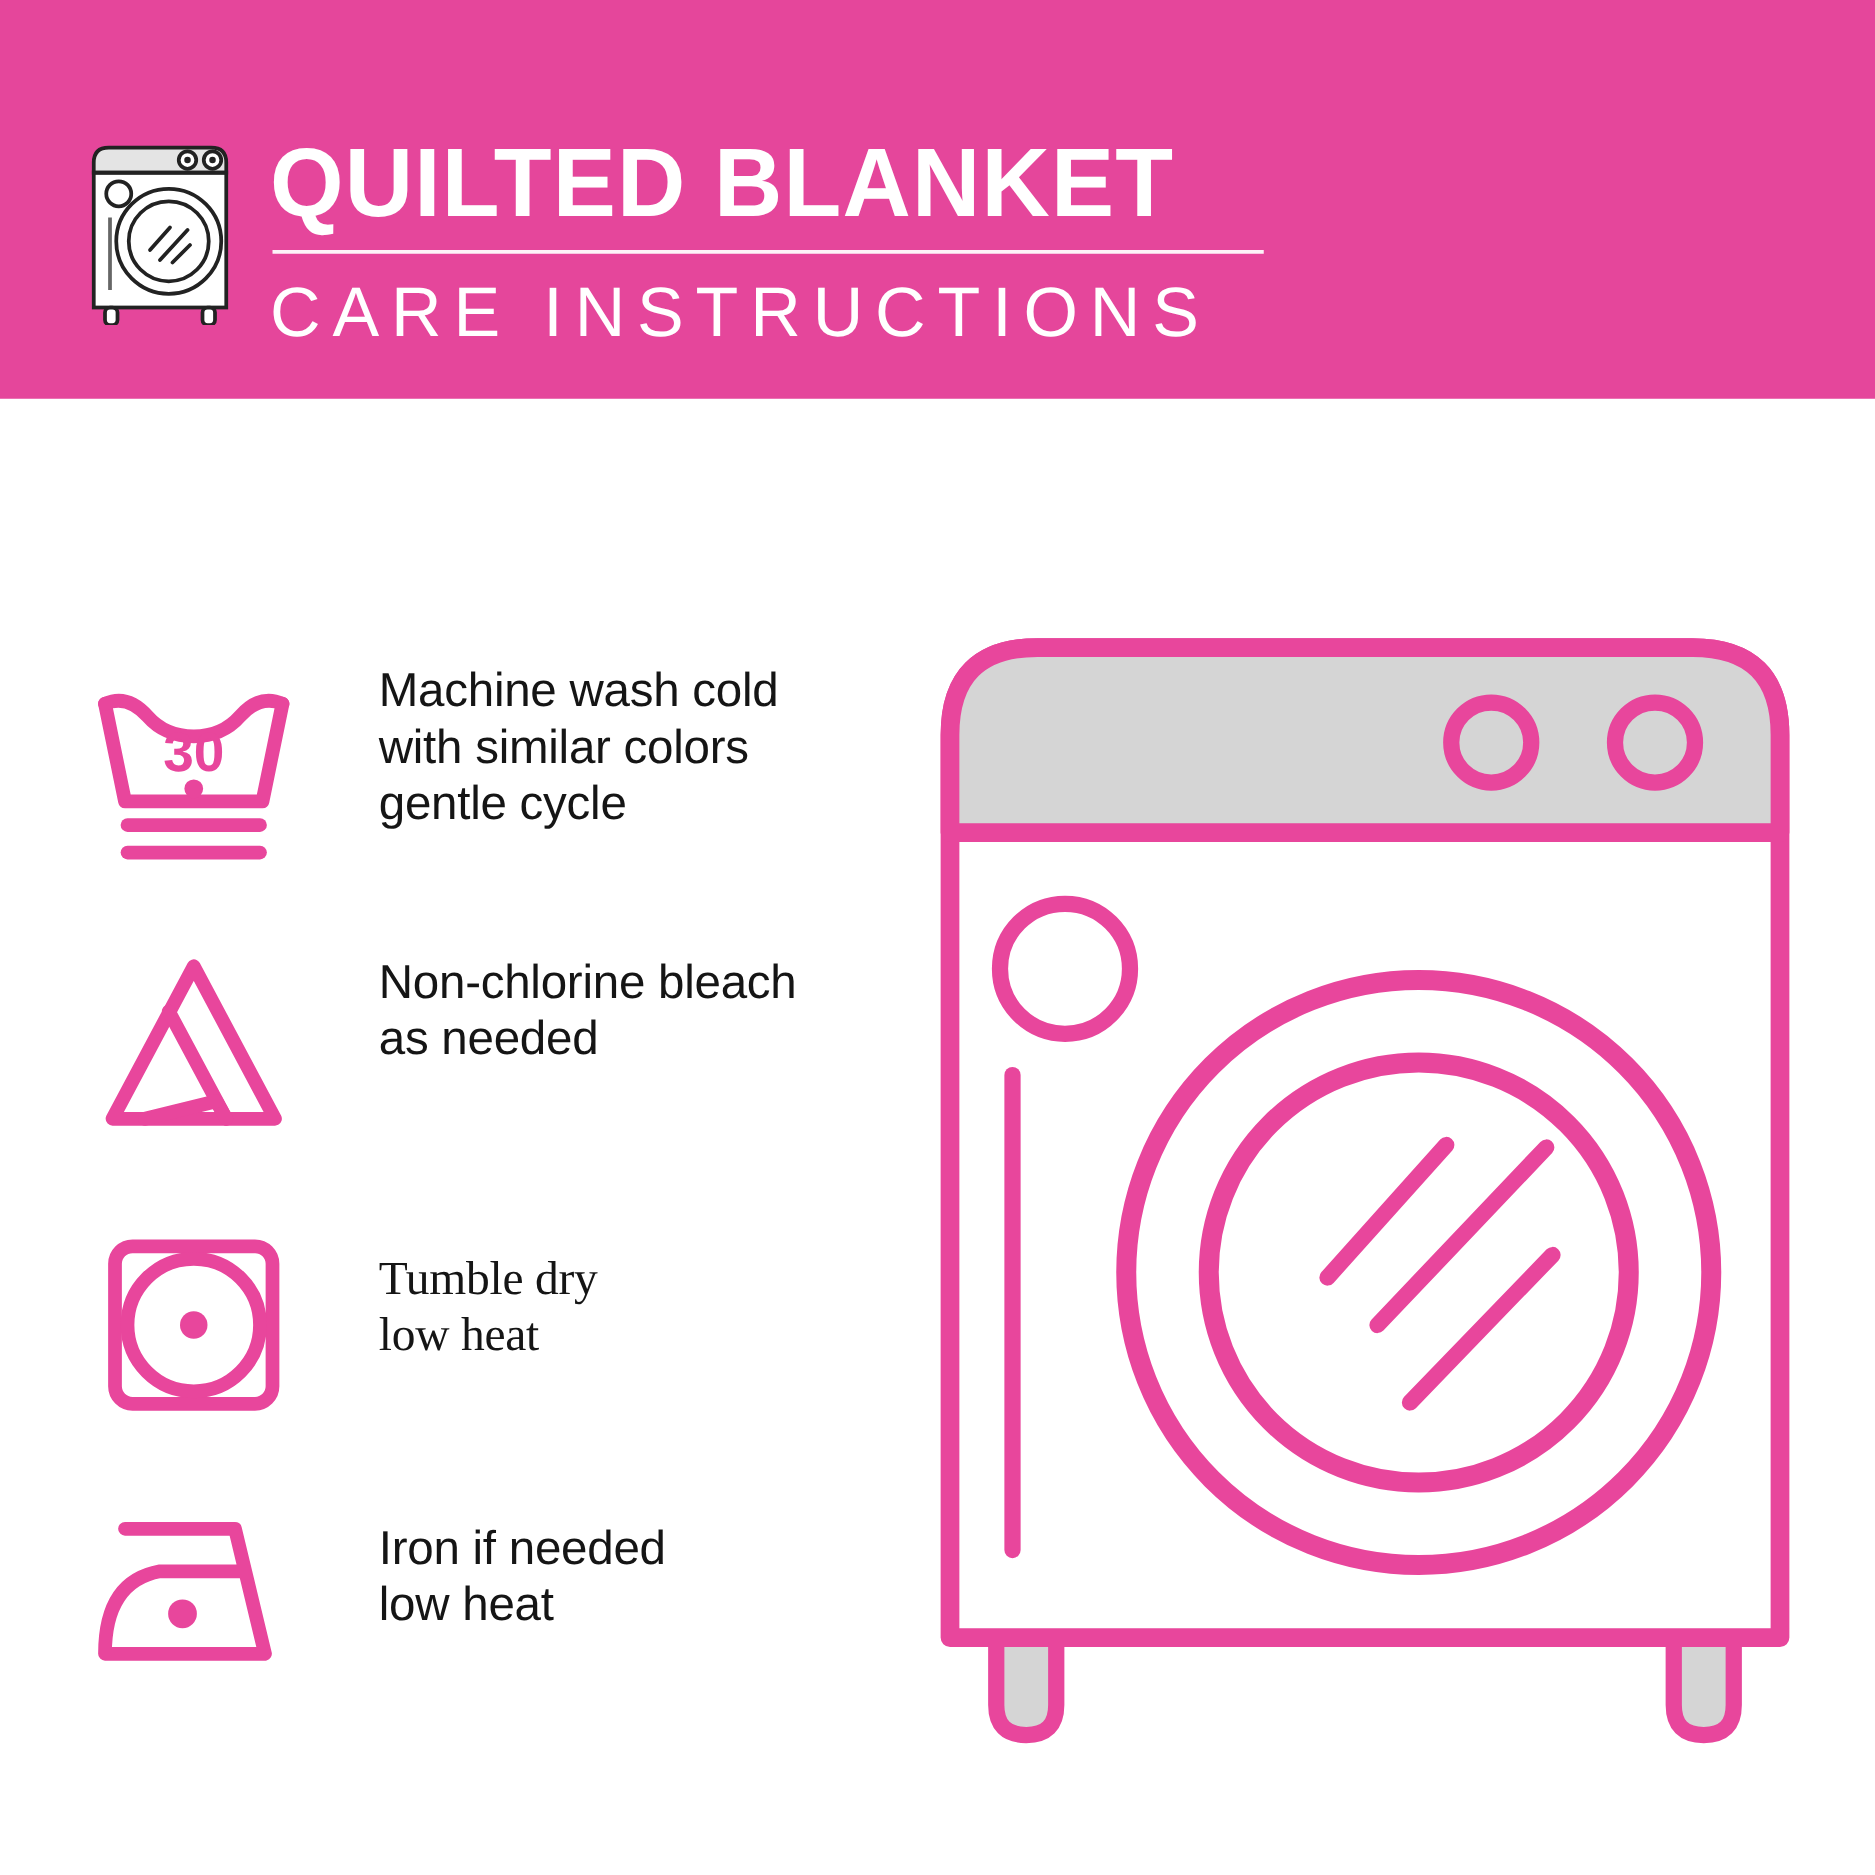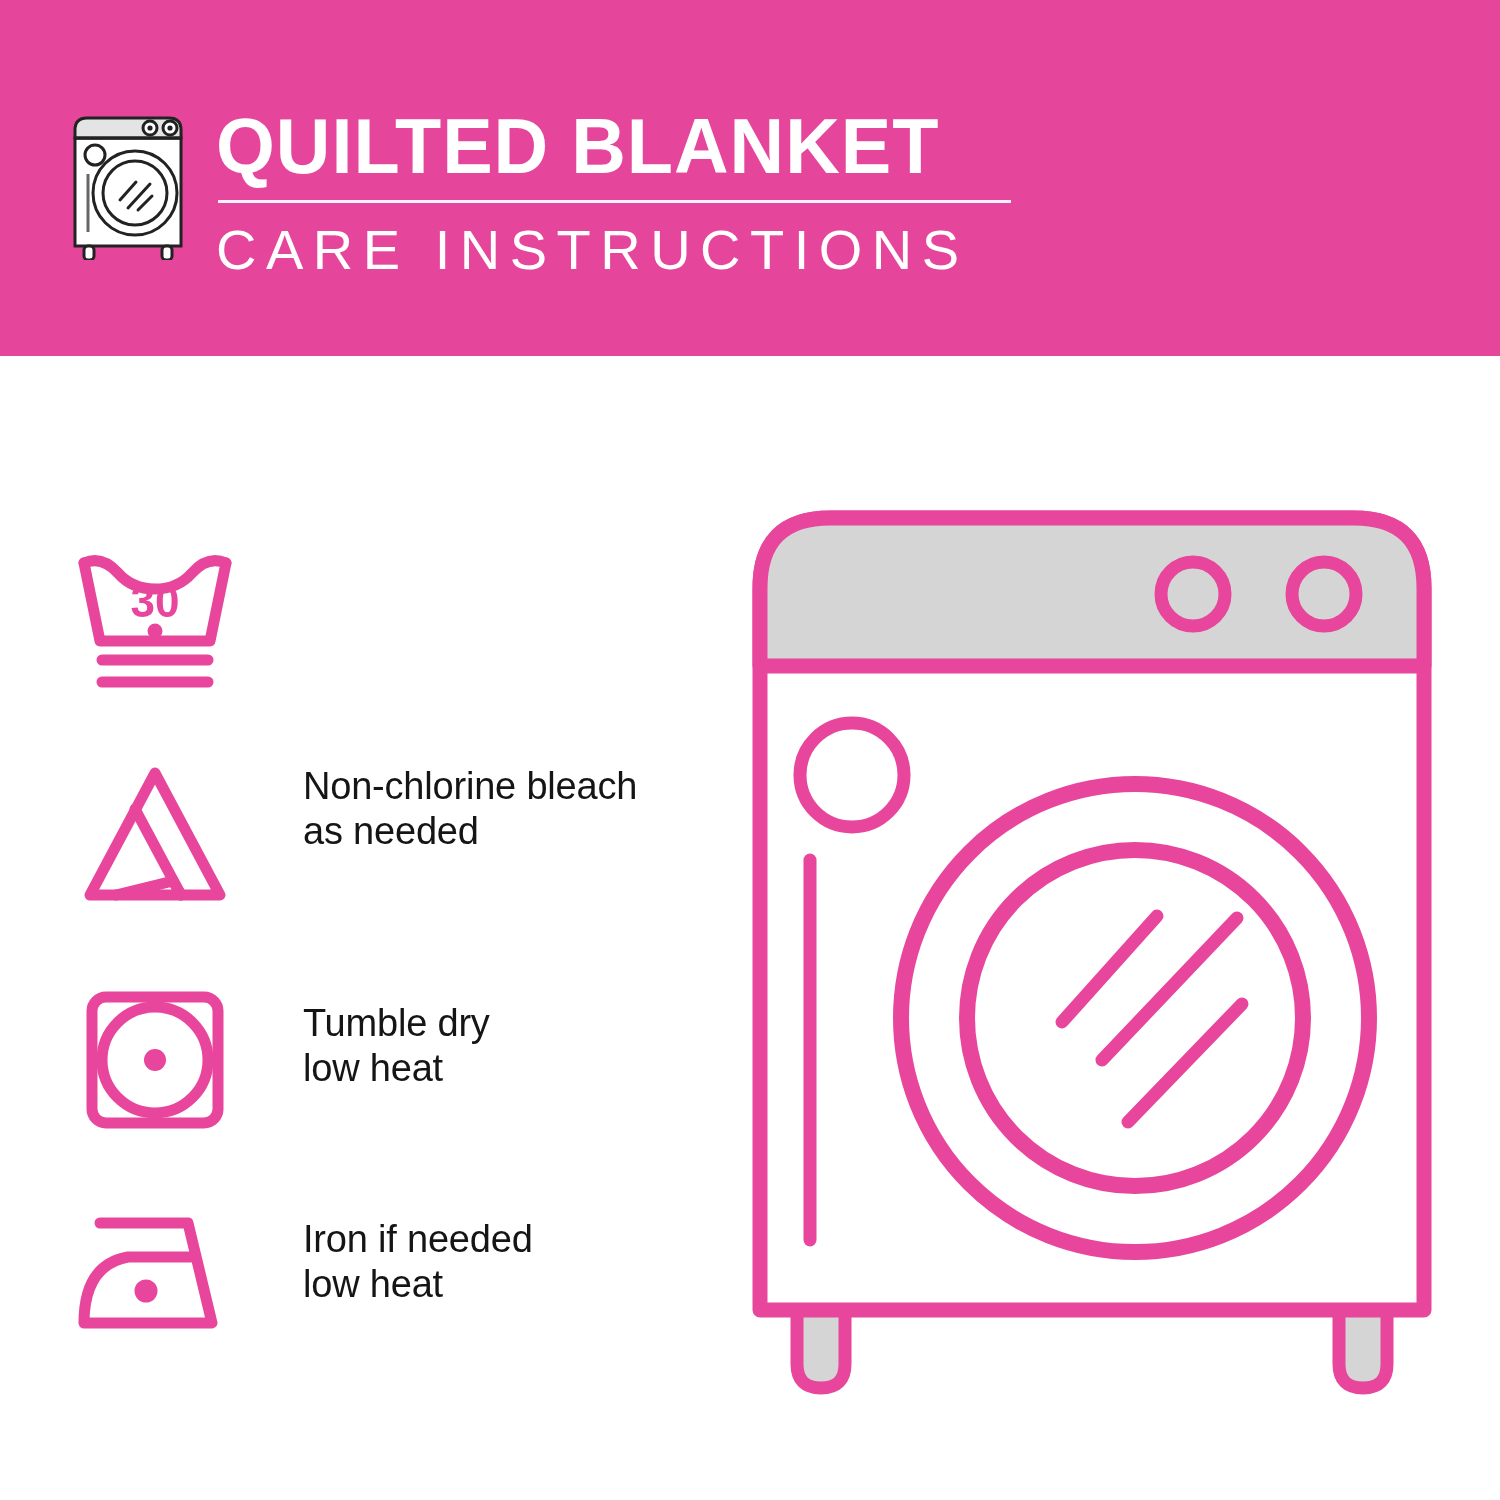--- a/index.html
+++ b/index.html
@@ -18,21 +18,21 @@
     background: #ffffff;
     overflow: hidden;
   }
 
   
   #header-band {
     position: absolute;
     left: 0;
     top: 0;
     width: 1500px;
-    height: 356px;
+    height: 319px;
     background: #E5469B;
   }
   #header-logo {
     position: absolute;
     left: 66px;
     top: 108px;
     width: 124px;
     height: 152px;
   }
   #header-text {
@@ -91,21 +91,21 @@
     position: absolute;
     left: 233px;
     font-size: 38px;
     line-height: 45px;
     color: #151515;
     letter-spacing: -0.2px;
     white-space: pre-line;
   }
   .care-row-0 .care-label { top: 26px; }
   .care-row-1 .care-label { top: 35px; }
-  .care-row-2 .care-label { top: 48px; }
+  .care-row-2 .care-label { top: 48px; font-family: Liberation Serif, serif; }
   .care-row-3 .care-label { top: 40px; }
 
   .care-row-0 .care-icon { top: 20px; }
   .care-row-1 .care-icon { top: 22px; }
   .care-row-2 .care-icon { top: 22px; }
   .care-row-3 .care-icon { top: 28px; height: 140px; }
 
   
   #machine-illustration {
     position: absolute;
@@ -166,20 +166,23 @@
           <g fill="none" stroke="#E8469C" stroke-width="11" stroke-linecap="round" stroke-linejoin="round">
             <path d="M14 38 L30 116 L140 116 L156 38"></path>
             <path d="M14 38 Q32 30 48 48 Q62 64 85 64 Q108 64 122 48 Q138 30 156 38"></path>
             <line x1="32" y1="135" x2="138" y2="135"></line>
             <line x1="32" y1="157" x2="138" y2="157"></line>
           </g>
           <text x="85" y="92" text-anchor="middle" font-family="'Liberation Sans', sans-serif" font-weight="bold" font-size="44" fill="#E8469C">30</text>
           <circle cx="85" cy="106" r="7.5" fill="#E8469C"></circle>
         </svg>
       </div>
+      <div class="care-label">Machine wash cold
+with similar colors
+gentle cycle</div>
     </div>
 
     <div class="care-row care-row-1">
       <div class="care-icon">
         <svg viewBox="0 0 170 170" width="170" height="170" aria-hidden="true">
           <g fill="none" stroke="#E8469C" stroke-width="11" stroke-linecap="round" stroke-linejoin="round">
             <path d="M85 22 L150 144 L20 144 Z"></path>
             <line x1="65" y1="58" x2="111" y2="144"></line>
             <line x1="103" y1="130" x2="111" y2="144"></line>
             <line x1="103" y1="130" x2="46" y2="144"></line>

